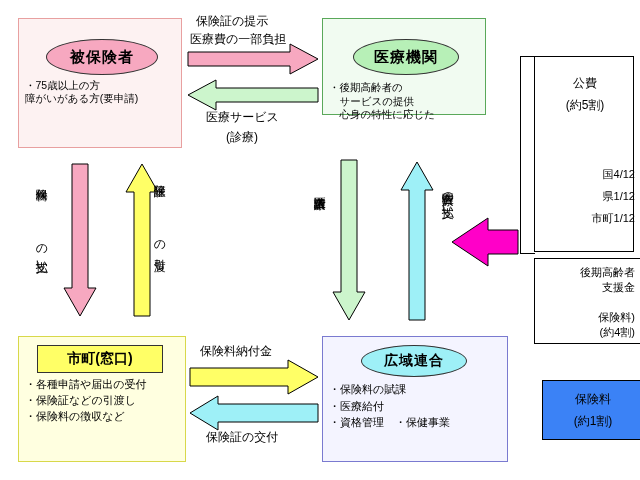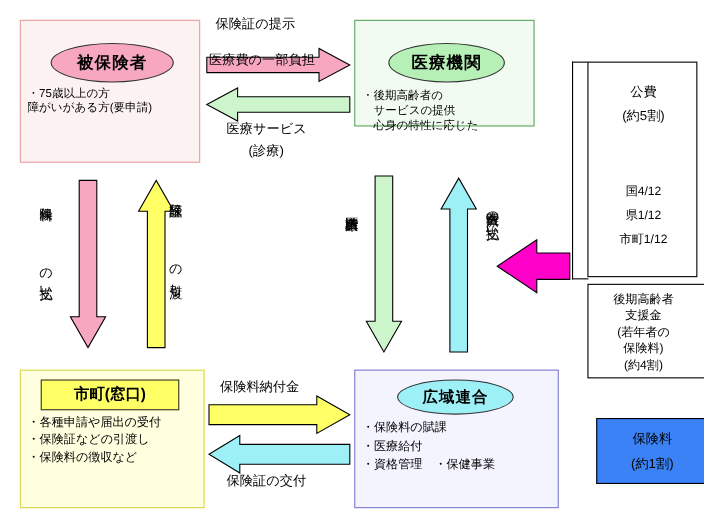--- a/index.html
+++ b/index.html
@@ -86,21 +86,21 @@
   }
   #fund-support{
     left:534px;top:258px;width:120px;height:86px;
     border:1.5px solid #000;background:#fff;
   }
   #fund-premium{
     left:542px;top:380px;width:109px;height:60px;
     border:1.5px solid #000;background:#3b82f6;
   }
   .fund-text{font-size:12px;line-height:1.4;text-align:center;}
-  .fund-small{font-size:11px;line-height:1.35;text-align:center;}
+  .fund-small{font-size:11px;line-height:1.35;text-align:right;}
 
   
   .lbl{position:absolute;font-size:12px;line-height:1.3;white-space:pre;}
   .vlbl{position:absolute;font-size:12px;line-height:1.15;
         writing-mode:vertical-rl;text-orientation:upright;white-space:pre;}
 
   
   #arrows{position:absolute;left:0;top:0;width:640px;height:480px;}
 </style>
 </head>
@@ -168,32 +168,31 @@
   <div class="fund-text" style="position:absolute;left:0;top:18px;width:100px;">公費</div>
   <div class="fund-text" style="position:absolute;left:0;top:40px;width:100px;">(約5割)</div>
   <div class="fund-small" style="position:absolute;left:0;top:110px;width:100px;">国4/12</div>
   <div class="fund-small" style="position:absolute;left:0;top:132px;width:100px;">県1/12</div>
   <div class="fund-small" style="position:absolute;left:0;top:154px;width:100px;">市町1/12</div>
 </div>
 
 <div class="box" id="fund-support">
   <div class="fund-small" style="position:absolute;left:0;top:6px;width:100px;">後期高齢者</div>
   <div class="fund-small" style="position:absolute;left:0;top:21px;width:100px;">支援金</div>
-  <div class="fund-small" style="position:absolute;left:0;top:36px;width:100px;">(若年者の</div>
   <div class="fund-small" style="position:absolute;left:0;top:51px;width:100px;">保険料)</div>
   <div class="fund-small" style="position:absolute;left:0;top:66px;width:100px;">(約4割)</div>
 </div>
 
 <div class="box" id="fund-premium">
   <div class="fund-text" style="position:absolute;left:0;top:10px;width:100px;">保険料</div>
   <div class="fund-text" style="position:absolute;left:0;top:32px;width:100px;">(約1割)</div>
 </div>
 
 <div class="lbl" style="left:196px;top:14px;">保険証の提示</div>
-<div class="lbl" style="left:190px;top:32px;margin-top:15px;">医療費の一部負担</div>
+<div class="lbl" style="left:190px;top:32px;">医療費の一部負担</div>
 
 <div class="lbl" style="left:206px;top:110px;">医療サービス</div>
 <div class="lbl" style="left:226px;top:130px;">(診療)</div>
 
 <div class="vlbl" style="left:34px;top:180px;height:110px;">保険料</div>
 <div class="vlbl" style="left:34px;top:236px;height:20px;">の</div>
 <div class="vlbl" style="left:34px;top:252px;height:60px;">支払い</div>
 
 <div class="vlbl" style="left:152px;top:176px;height:56px;">保険証</div>
 <div class="vlbl" style="left:152px;top:232px;height:20px;">の</div>

